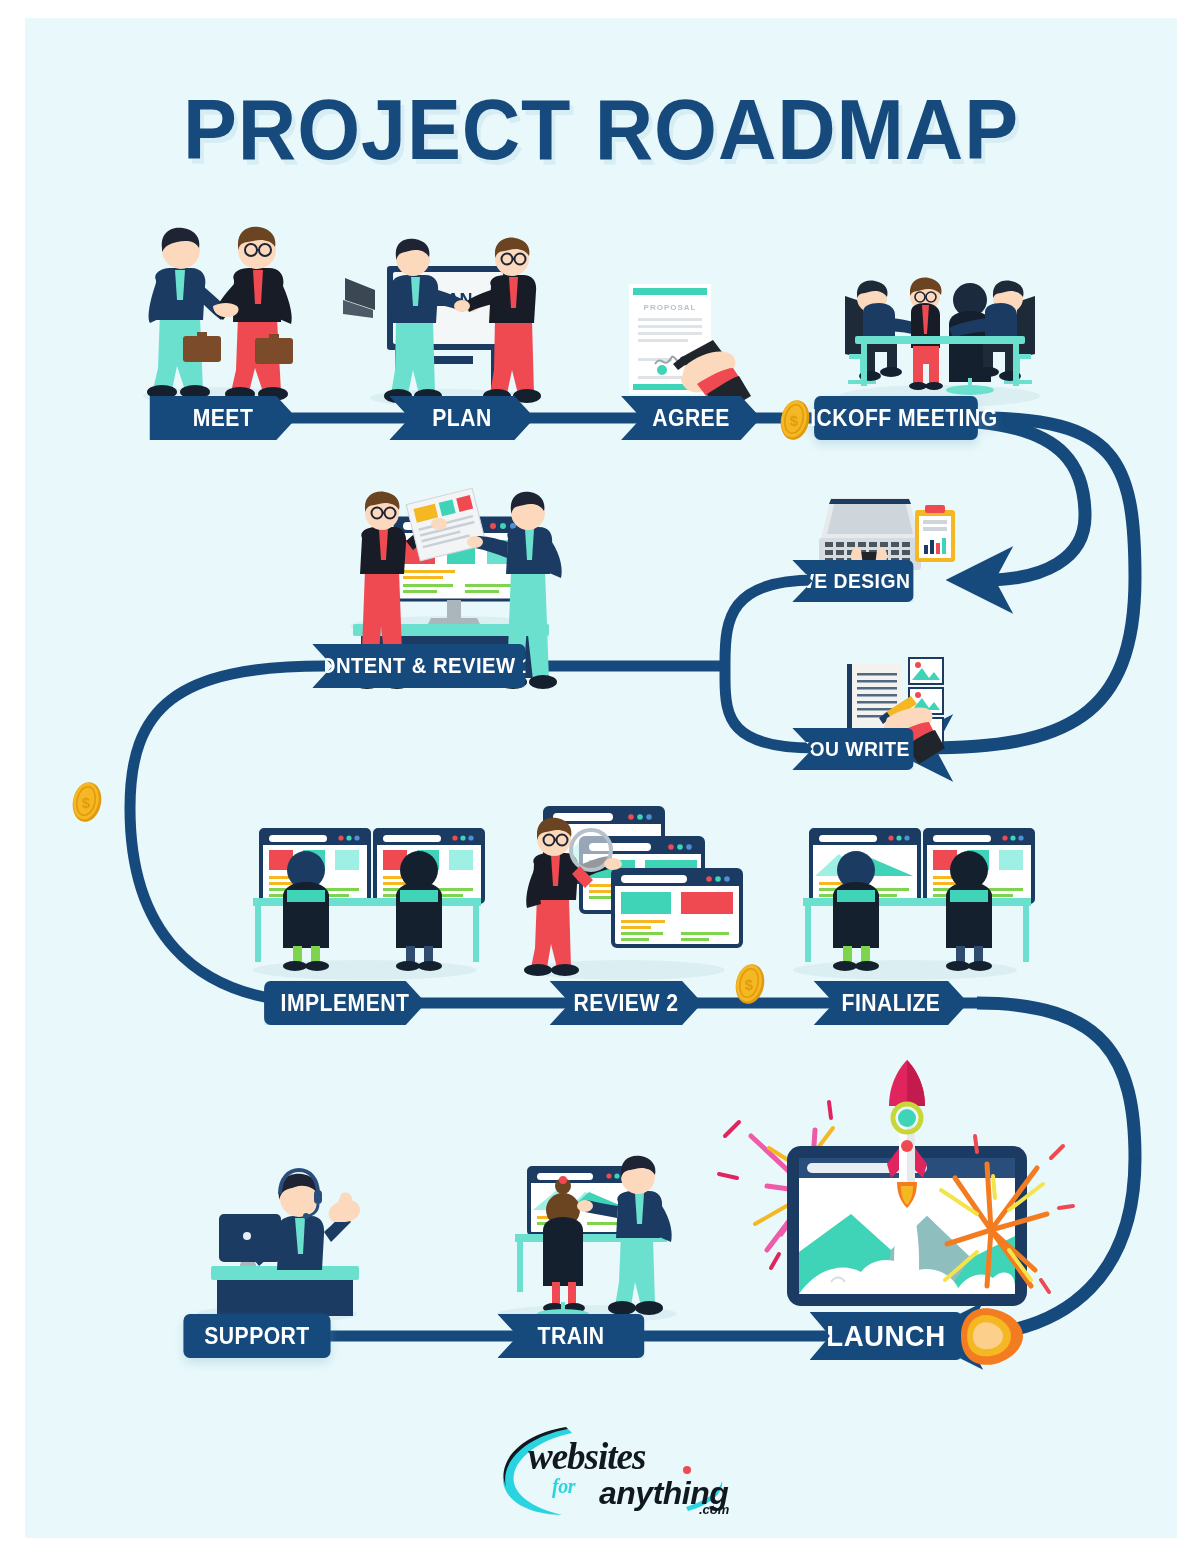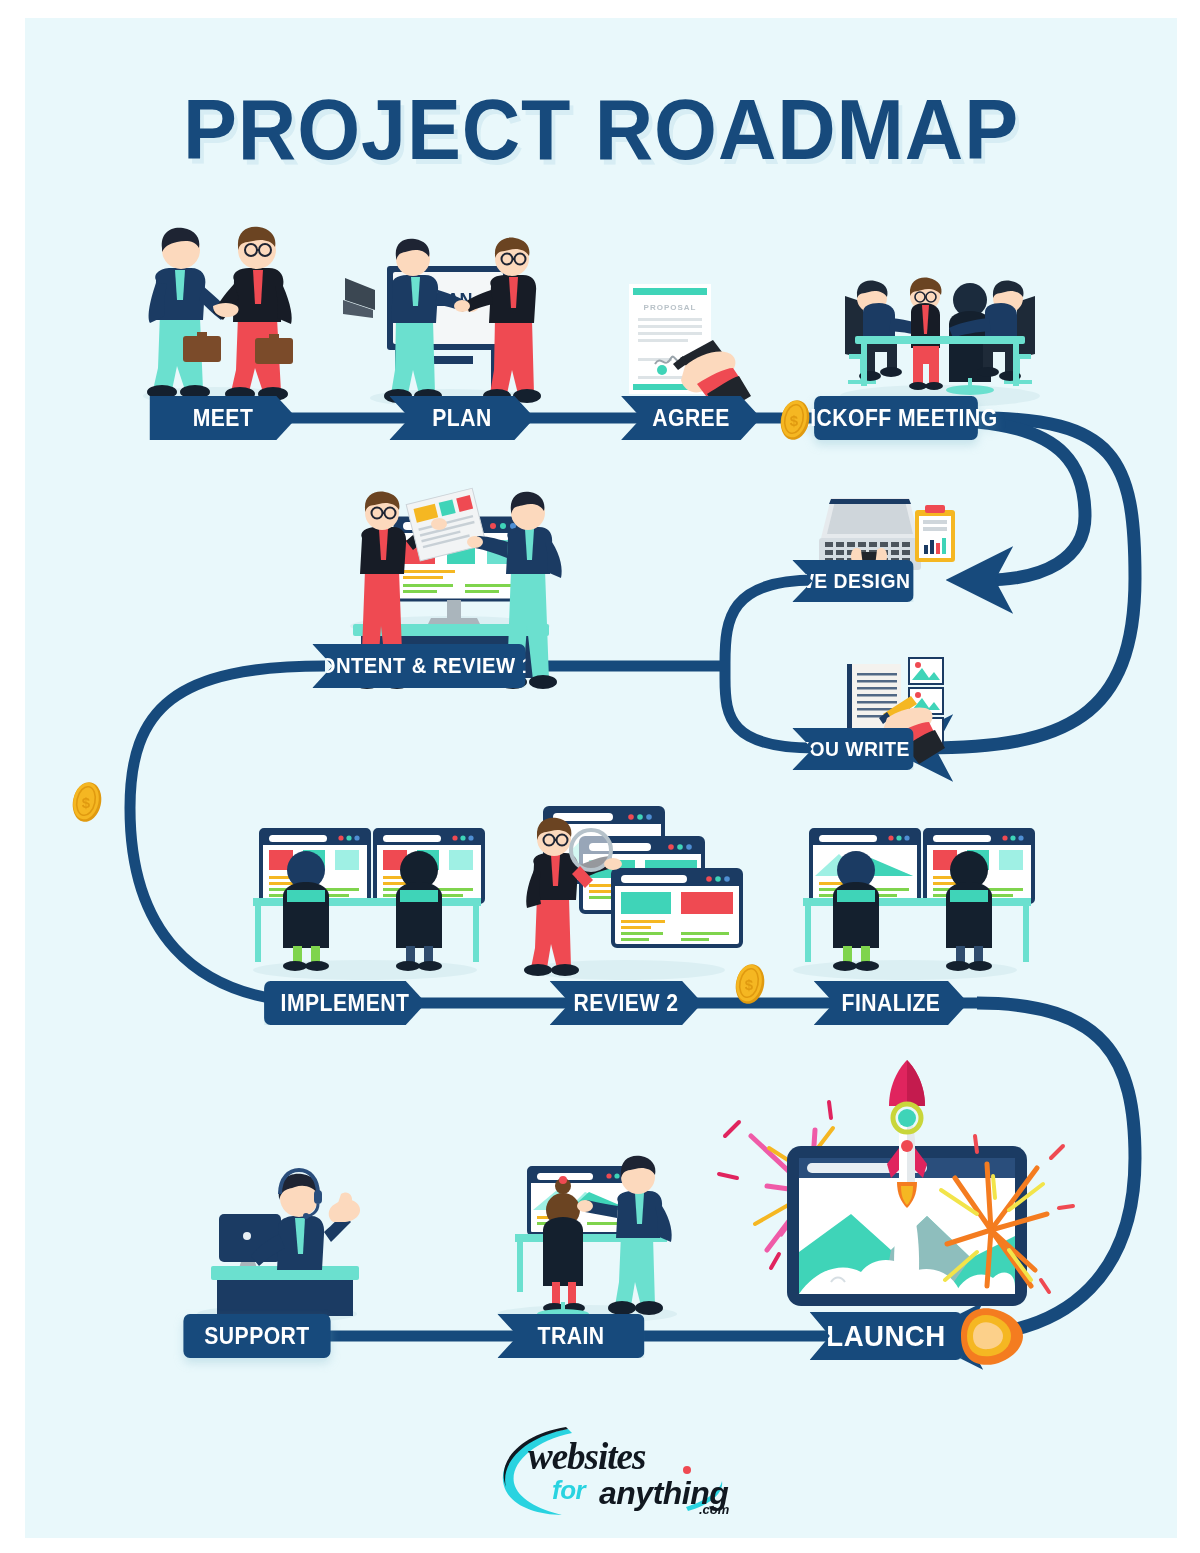--- a/index.html
+++ b/index.html
@@ -832,21 +832,21 @@
     </svg>
   </div>
 
   <div id="logo">
     <svg width="270" height="105" viewBox="0 0 270 105">
       <path d="M78,6 C26,14 4,44 16,68 C24,84 48,92 72,92 C48,86 28,76 24,60 C20,40 44,18 82,10 Z" fill="#29d3e0"></path>
       <path d="M76,4 C28,12 6,40 16,64 C10,40 34,14 78,6 Z" fill="#111820"></path>
       <path d="M196,84 C216,78 230,68 232,58 C234,70 220,82 198,88 Z" fill="#29d3e0"></path>
     </svg>
     <div class="lg-txt" style="left:38px; top:12px; font-size:37px; color:#111820; letter-spacing:-1px;font-family:Liberation Serif, serif;">websites</div>
-    <div class="lg-txt" style="left:62px; top:52px; font-size:26px; color:#29d3e0; letter-spacing:-0.5px;">for</div>
+    <div class="lg-txt" style="left:62px; top:52px; font-size:20px; color:#29d3e0; letter-spacing:-0.5px;font-family:Liberation Serif, serif;">for</div>
     <div class="lg-txt" style="left:109px; top:52px; font-size:32px; color:#111820; letter-spacing:-0.5px;">anything</div>
     <div class="lg-txt" style="left:209px; top:70px; font-size:13px; color:#111820;margin-top:9px;">.com</div>
     <svg width="270" height="105" viewBox="0 0 270 105" style="position:absolute;left:0;top:0;">
       <circle cx="197" cy="47" r="4" fill="#ef4a52"></circle>
     </svg>
   </div>
 
 </div>
 
 </body></html>

